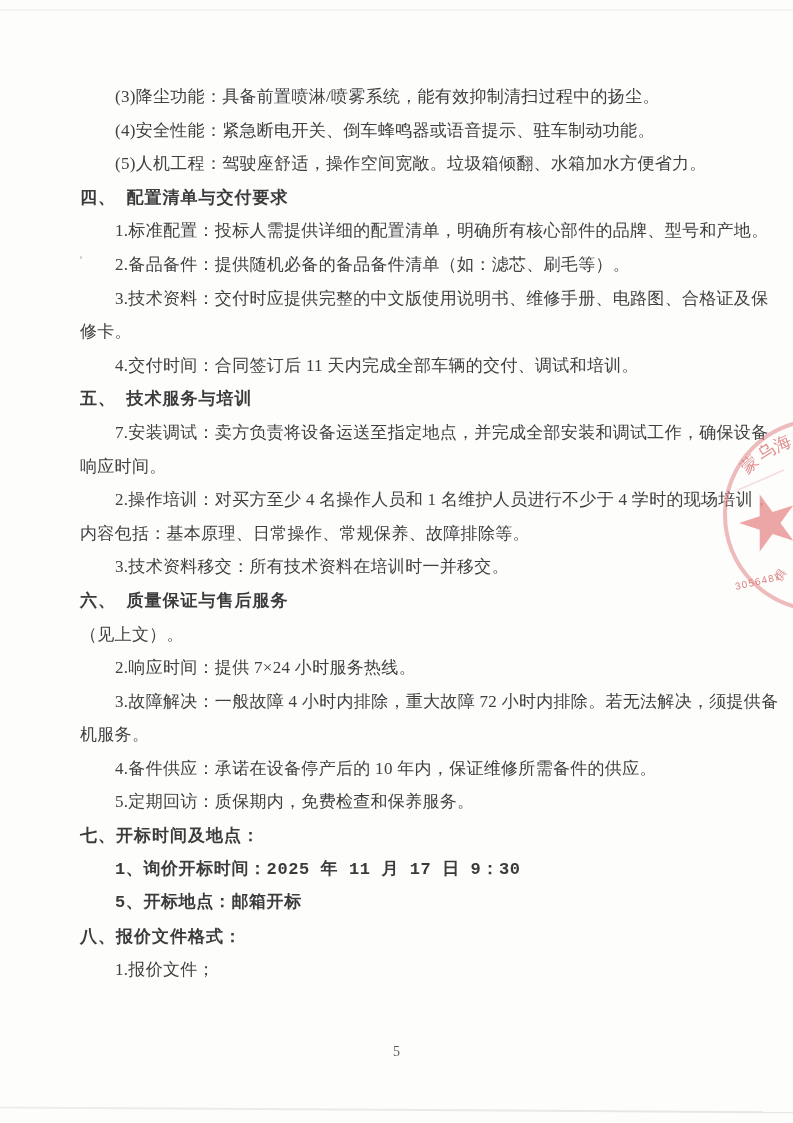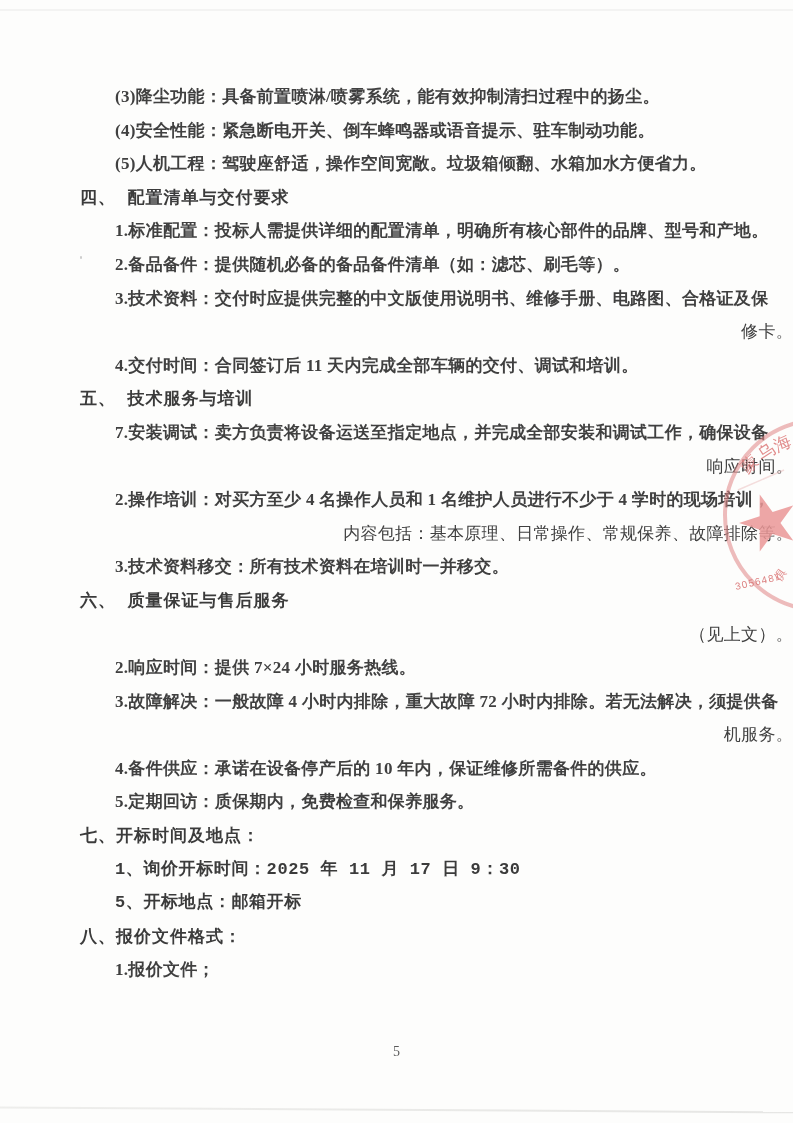--- a/index.html
+++ b/index.html
@@ -16,24 +16,24 @@
     position:absolute;
     left:80px; top:86px; right:0;
   }
   .line {
     height:33.6px;
     line-height:21px;
     font-size:17px;
     white-space:pre;
     letter-spacing:0.3px;
   }
-  .i { padding-left:35px;font-weight:bold; }               
-  .c { padding-left:0;text-align:right; }                  
+  .i { padding-left:35px; }               
+  .c { padding-left:0; }                  
   .h {                                    
-    font-family:Liberation Sans, sans-serif;
+    font-family:Liberation Serif, serif;
     font-weight:700;
     letter-spacing:1px;
     color:#3b3b3b;
   }
   .b {                                    
     font-family:Liberation Mono, monospace;
     font-weight:700;
     padding-left:35px;
     letter-spacing:0.6px;
     color:#3b3b3b;

